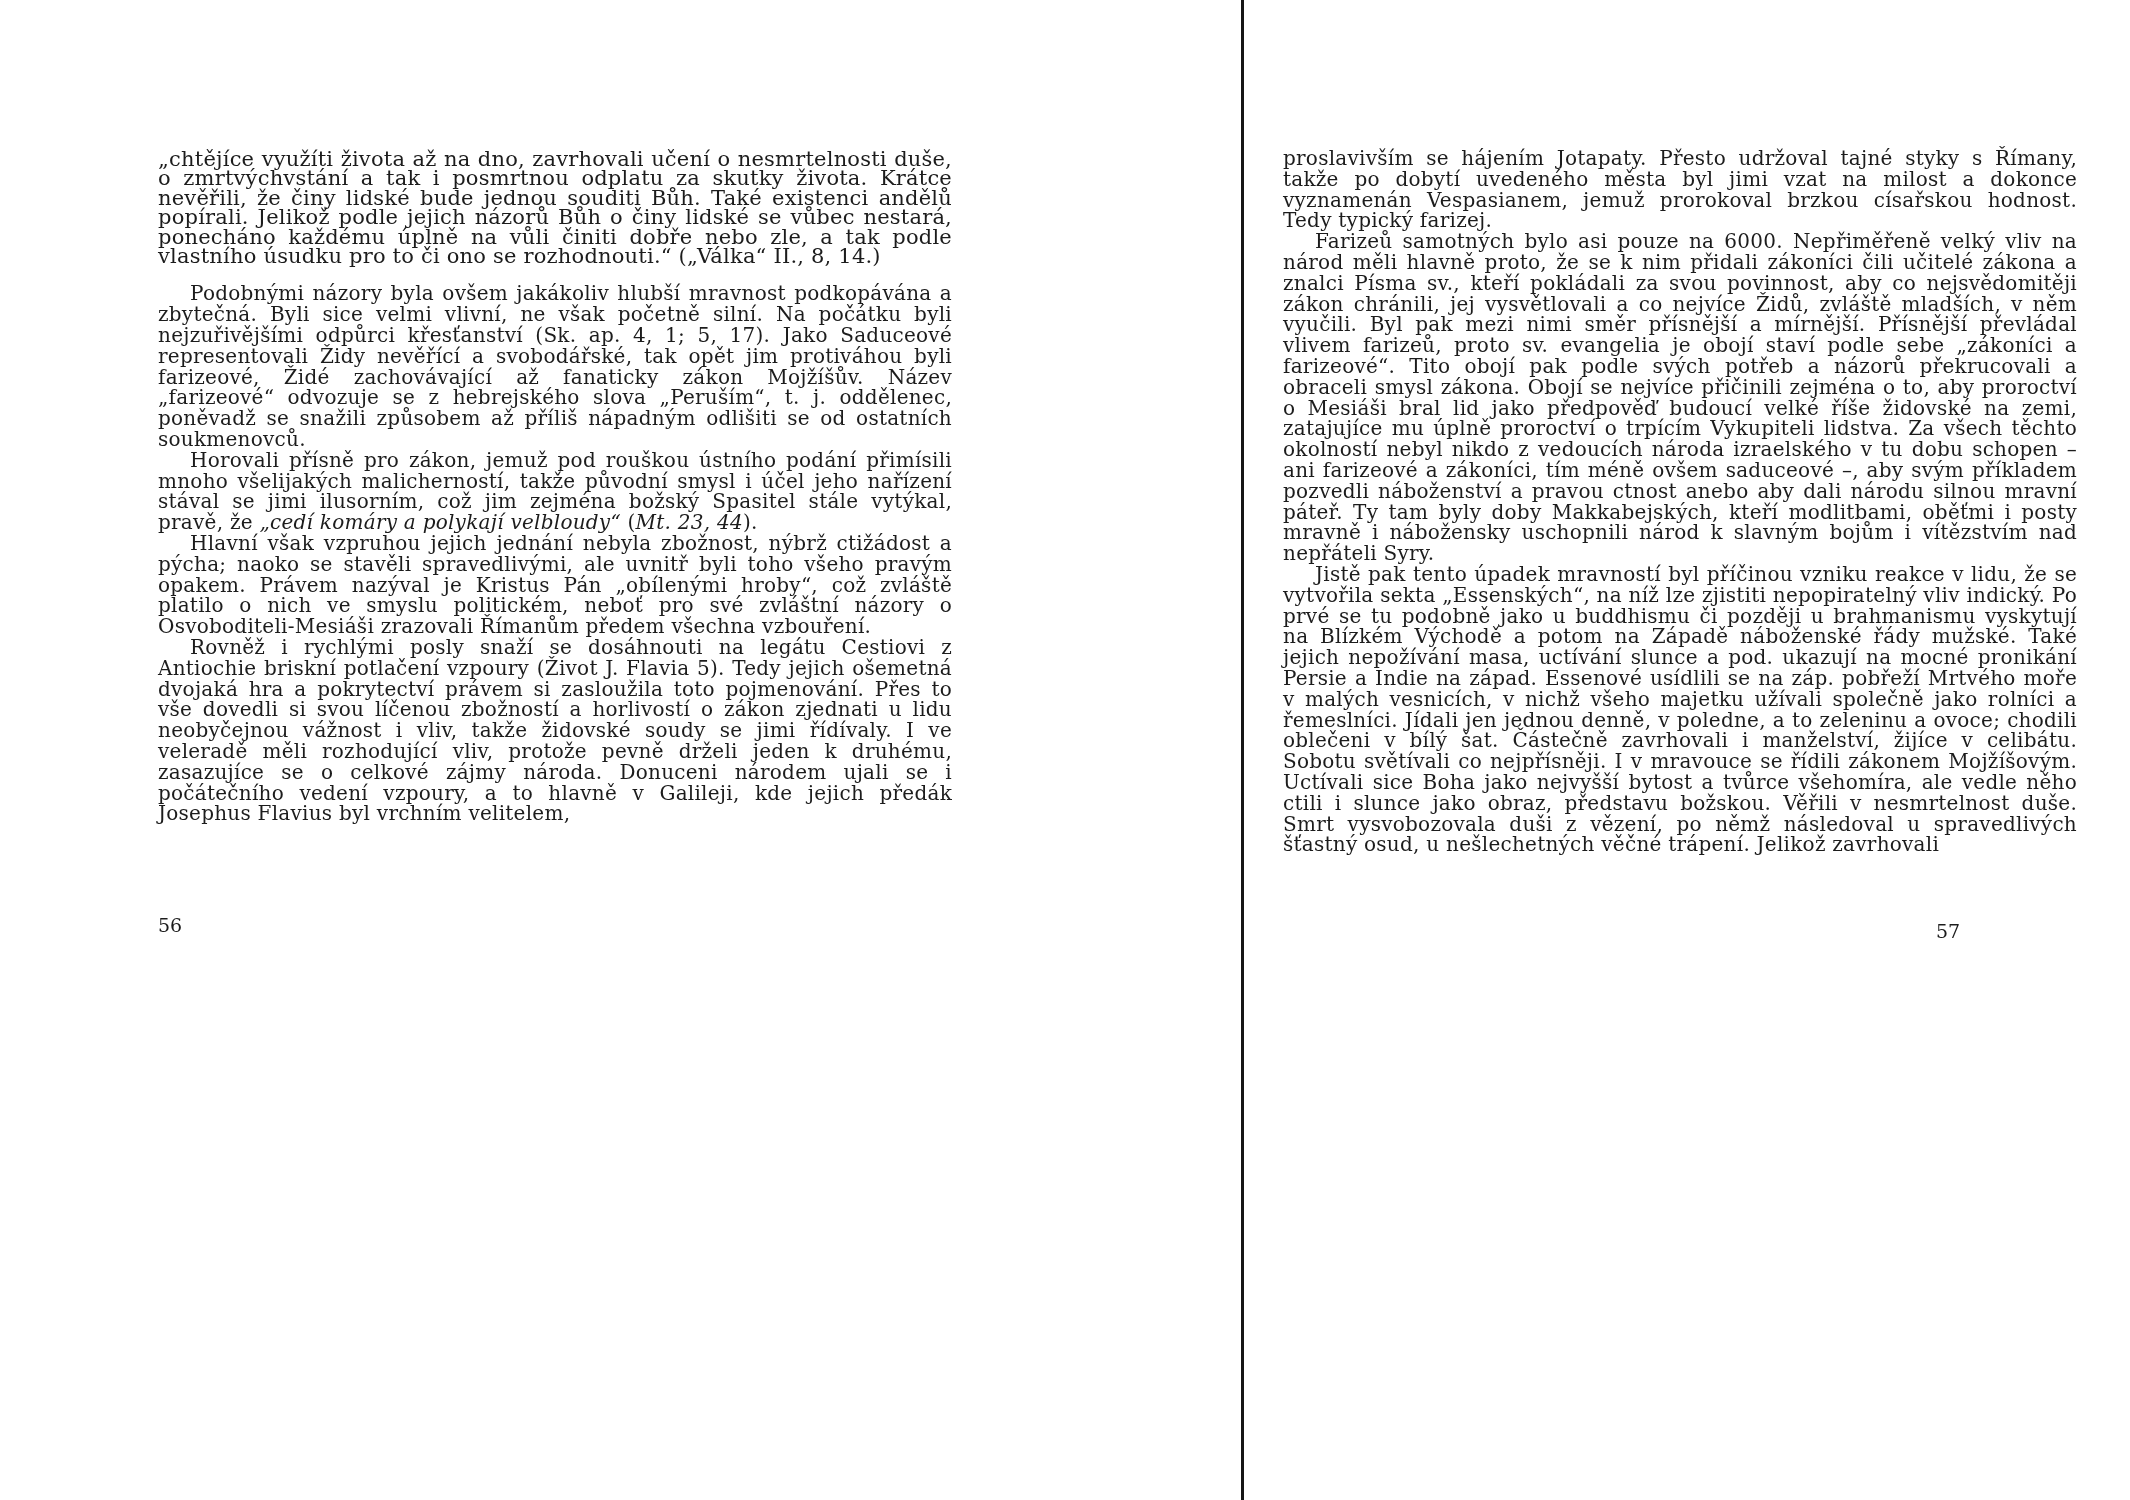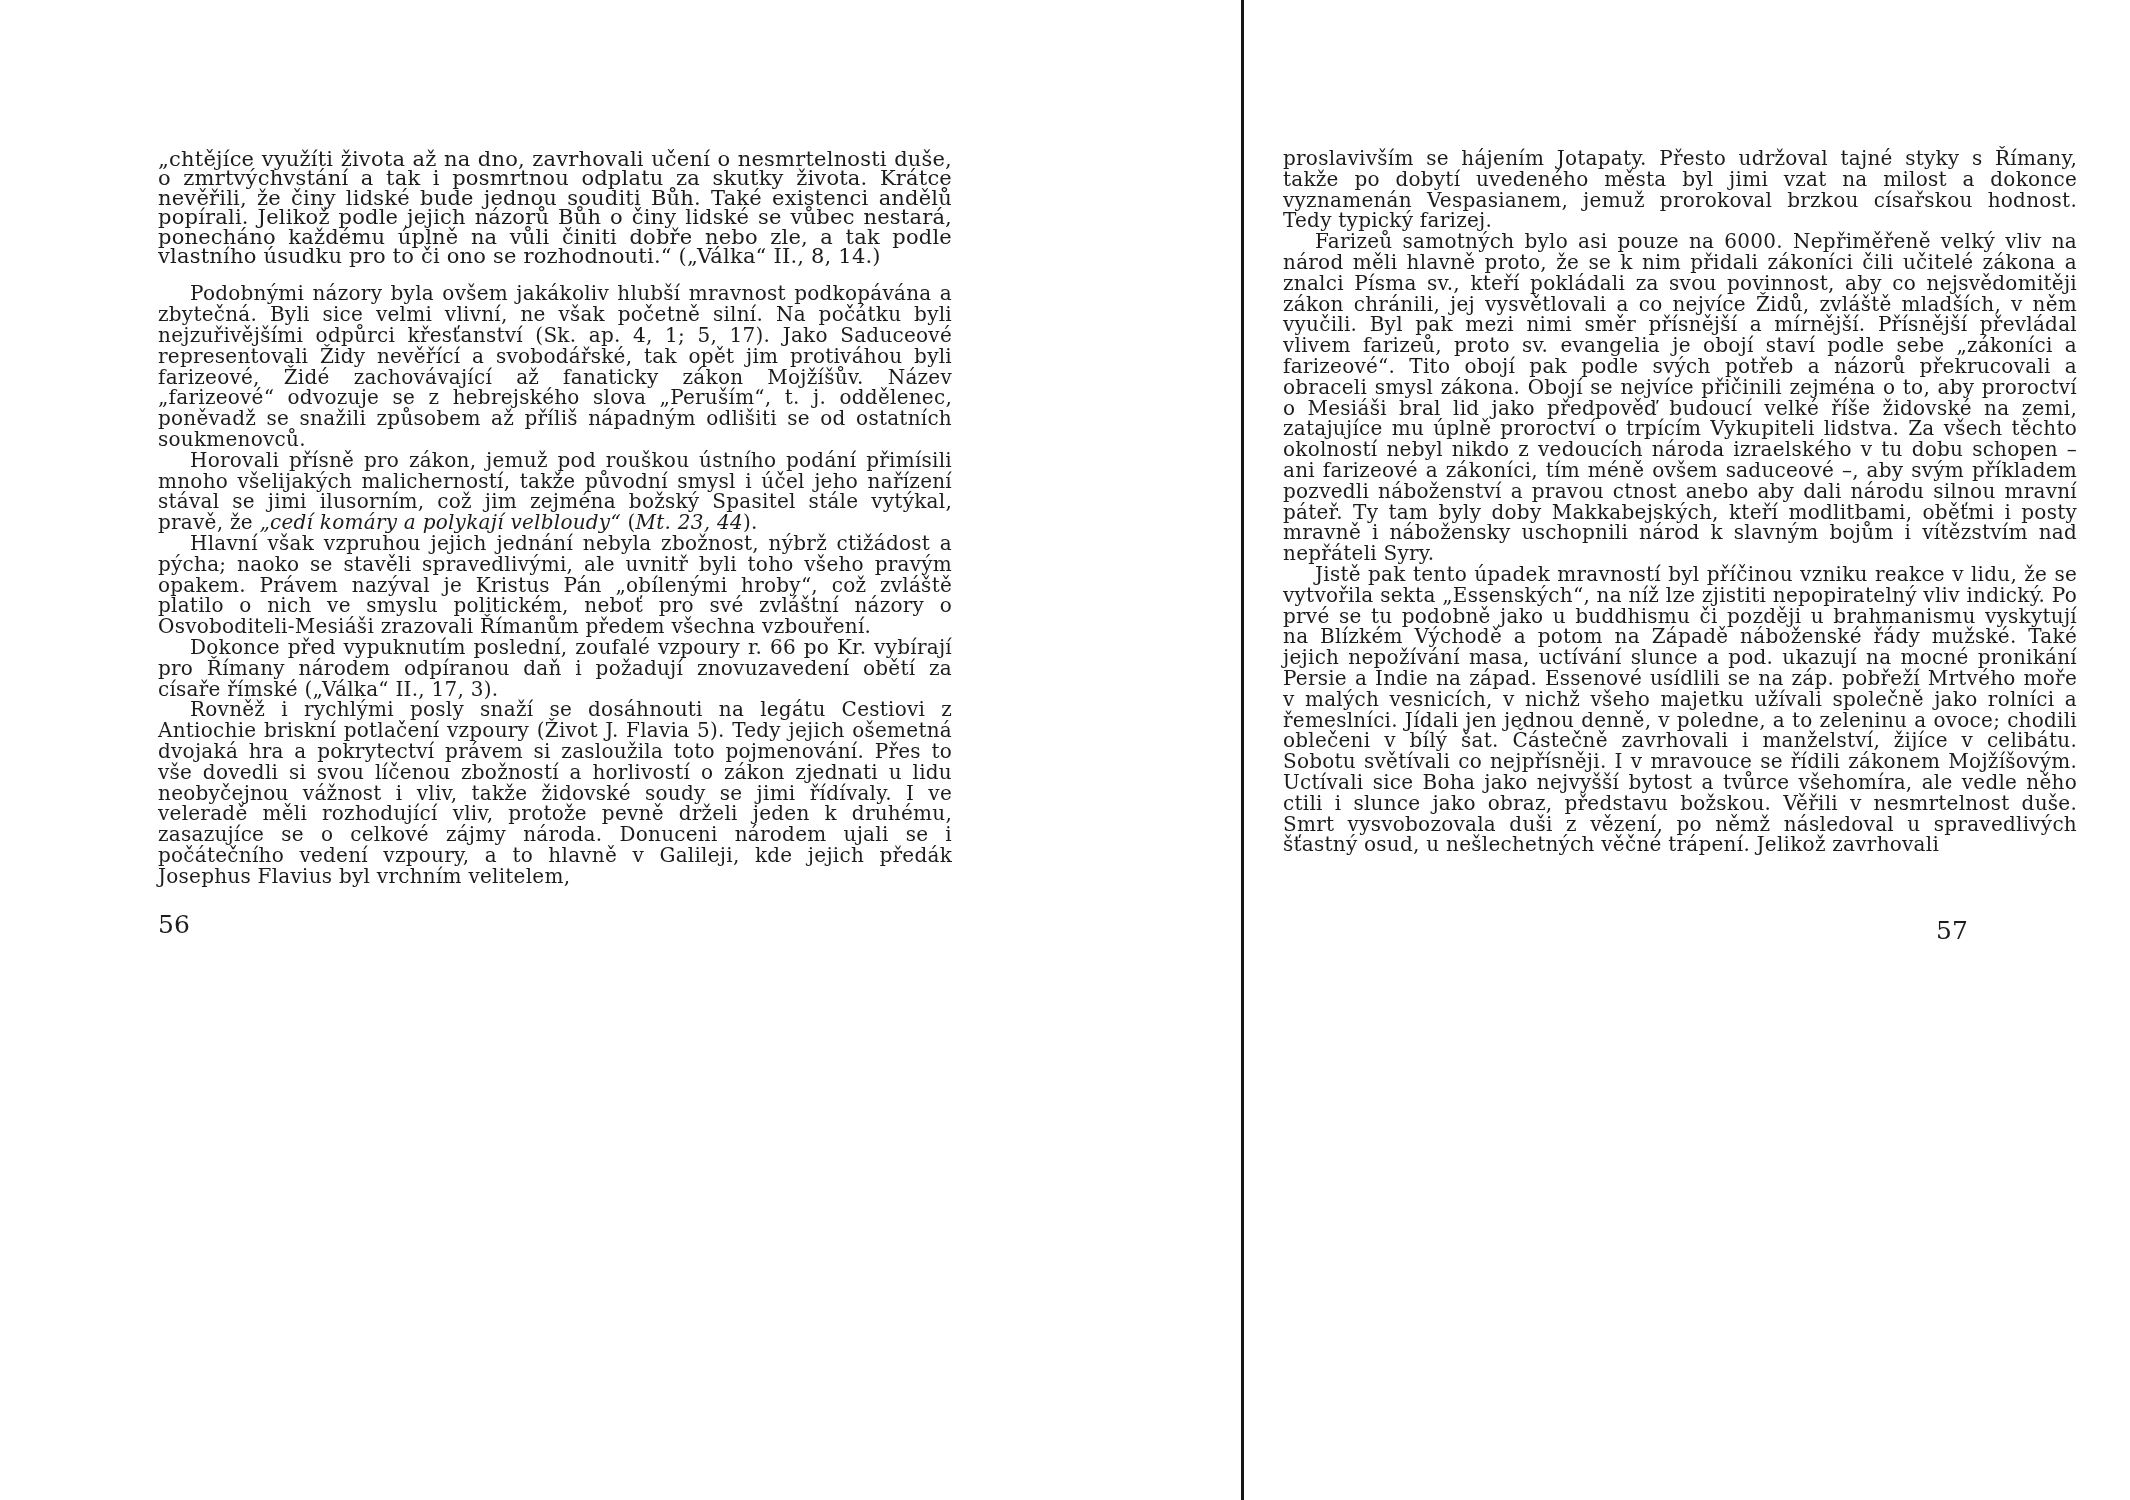--- a/index.html
+++ b/index.html
@@ -51,21 +51,21 @@
   .spine {
     position: absolute;
     left: 1241px;
     top: 0;
     width: 3px;
     height: 1500px;
     background: #161616;
   }
   .pagenum {
     position: absolute;
-    font-size: 25px;
+    font-size: 19px;
     line-height: 22px;
     color: #1c1c1c;
   }
   .pagenum-left {
     left: 158px;
     top: 914px;
   }
   .pagenum-right {
     left: 1936px;
     top: 920px;
@@ -75,21 +75,20 @@
 <body>
 
 <div class="spread">
 
   <div class="page page-left">
     <div class="quote">„chtějíce využíti života až na dno, zavrhovali učení o nesmrtelnosti duše, o zmrtvýchvstání a tak i posmrtnou odplatu za skutky života. Krátce nevěřili, že činy lidské bude jednou souditi Bůh. Také existenci andělů popírali. Jelikož podle jejich názorů Bůh o činy lidské se vůbec nestará, ponecháno každému úplně na vůli činiti dobře nebo zle, a tak podle vlastního úsudku pro to či ono se rozhodnouti.“ („Válka“ II., 8, 14.)</div>
     <div class="paragraphs">
         <p>Podobnými názory byla ovšem jakákoliv hlubší mravnost podkopávána a zbytečná. Byli sice velmi vlivní, ne však početně silní. Na počátku byli nejzuřivějšími odpůrci křesťanství (Sk. ap. 4, 1; 5, 17). Jako Saduceové representovali Židy nevěřící a svobodářské, tak opět jim protiváhou byli farizeové, Židé zachovávající až fanaticky zákon Mojžíšův. Název „farizeové“ odvozuje se z hebrejského slova „Peruším“, t. j. oddělenec, poněvadž se snažili způsobem až příliš nápadným odlišiti se od ostatních soukmenovců.</p>
         <p>Horovali přísně pro zákon, jemuž pod rouškou ústního podání přimísili mnoho všelijakých malicherností, takže původní smysl i účel jeho nařízení stával se jimi ilusorním, což jim zejména božský Spasitel stále vytýkal, pravě, že <span style="font-style: italic;">„cedí komáry a polykají velbloudy“</span> (<span style="font-style: italic;">Mt. 23, 44</span>).</p>
         <p>Hlavní však vzpruhou jejich jednání nebyla zbožnost, nýbrž ctižádost a pýcha; naoko se stavěli spravedlivými, ale uvnitř byli toho všeho pravým opakem. Právem nazýval je Kristus Pán „obílenými hroby“, což zvláště platilo o nich ve smyslu politickém, neboť pro své zvláštní názory o Osvoboditeli-Mesiáši zrazovali Římanům předem všechna vzbouření.</p>
-        <p>Dokonce před vypuknutím poslední, zoufalé vzpoury r. 66 po Kr. vybírají pro Římany národem odpíranou daň i požadují znovuzavedení obětí za císaře římské („Válka“ II., 17, 3).</p>
         <p>Rovněž i rychlými posly snaží se dosáhnouti na legátu Cestiovi z Antiochie briskní potlačení vzpoury (Život J. Flavia 5). Tedy jejich ošemetná dvojaká hra a pokrytectví právem si zasloužila toto pojmenování. Přes to vše dovedli si svou líčenou zbožností a horlivostí o zákon zjednati u lidu neobyčejnou vážnost i vliv, takže židovské soudy se jimi řídívaly. I ve veleradě měli rozhodující vliv, protože pevně drželi jeden k druhému, zasazujíce se o celkové zájmy národa. Donuceni národem ujali se i počátečního vedení vzpoury, a to hlavně v Galileji, kde jejich předák Josephus Flavius byl vrchním velitelem,</p>
       </div>
   </div>
 
   <div class="spine"></div>
 
   <div class="page page-right">
     <div class="paragraphs">
         <p>proslavivším se hájením Jotapaty. Přesto udržoval tajné styky s Římany, takže po dobytí uvedeného města byl jimi vzat na milost a dokonce vyznamenán Vespasianem, jemuž prorokoval brzkou císařskou hodnost. Tedy typický farizej.</p>
         <p>Farizeů samotných bylo asi pouze na 6000. Nepřiměřeně velký vliv na národ měli hlavně proto, že se k nim přidali zákoníci čili učitelé zákona a znalci Písma sv., kteří pokládali za svou povinnost, aby co nejsvědomitěji zákon chránili, jej vysvětlovali a co nejvíce Židů, zvláště mladších, v něm vyučili. Byl pak mezi nimi směr přísnější a mírnější. Přísnější převládal vlivem farizeů, proto sv. evangelia je obojí staví podle sebe „zákoníci a farizeové“. Tito obojí pak podle svých potřeb a názorů překrucovali a obraceli smysl zákona. Obojí se nejvíce přičinili zejména o to, aby proroctví o Mesiáši bral lid jako předpověď budoucí velké říše židovské na zemi, zatajujíce mu úplně proroctví o trpícím Vykupiteli lidstva. Za všech těchto okolností nebyl nikdo z vedoucích národa izraelského v tu dobu schopen – ani farizeové a zákoníci, tím méně ovšem saduceové –, aby svým příkladem pozvedli náboženství a pravou ctnost anebo aby dali národu silnou mravní páteř. Ty tam byly doby Makkabejských, kteří modlitbami, oběťmi i posty mravně i nábožensky uschopnili národ k slavným bojům i vítězstvím nad nepřáteli Syry.</p>

